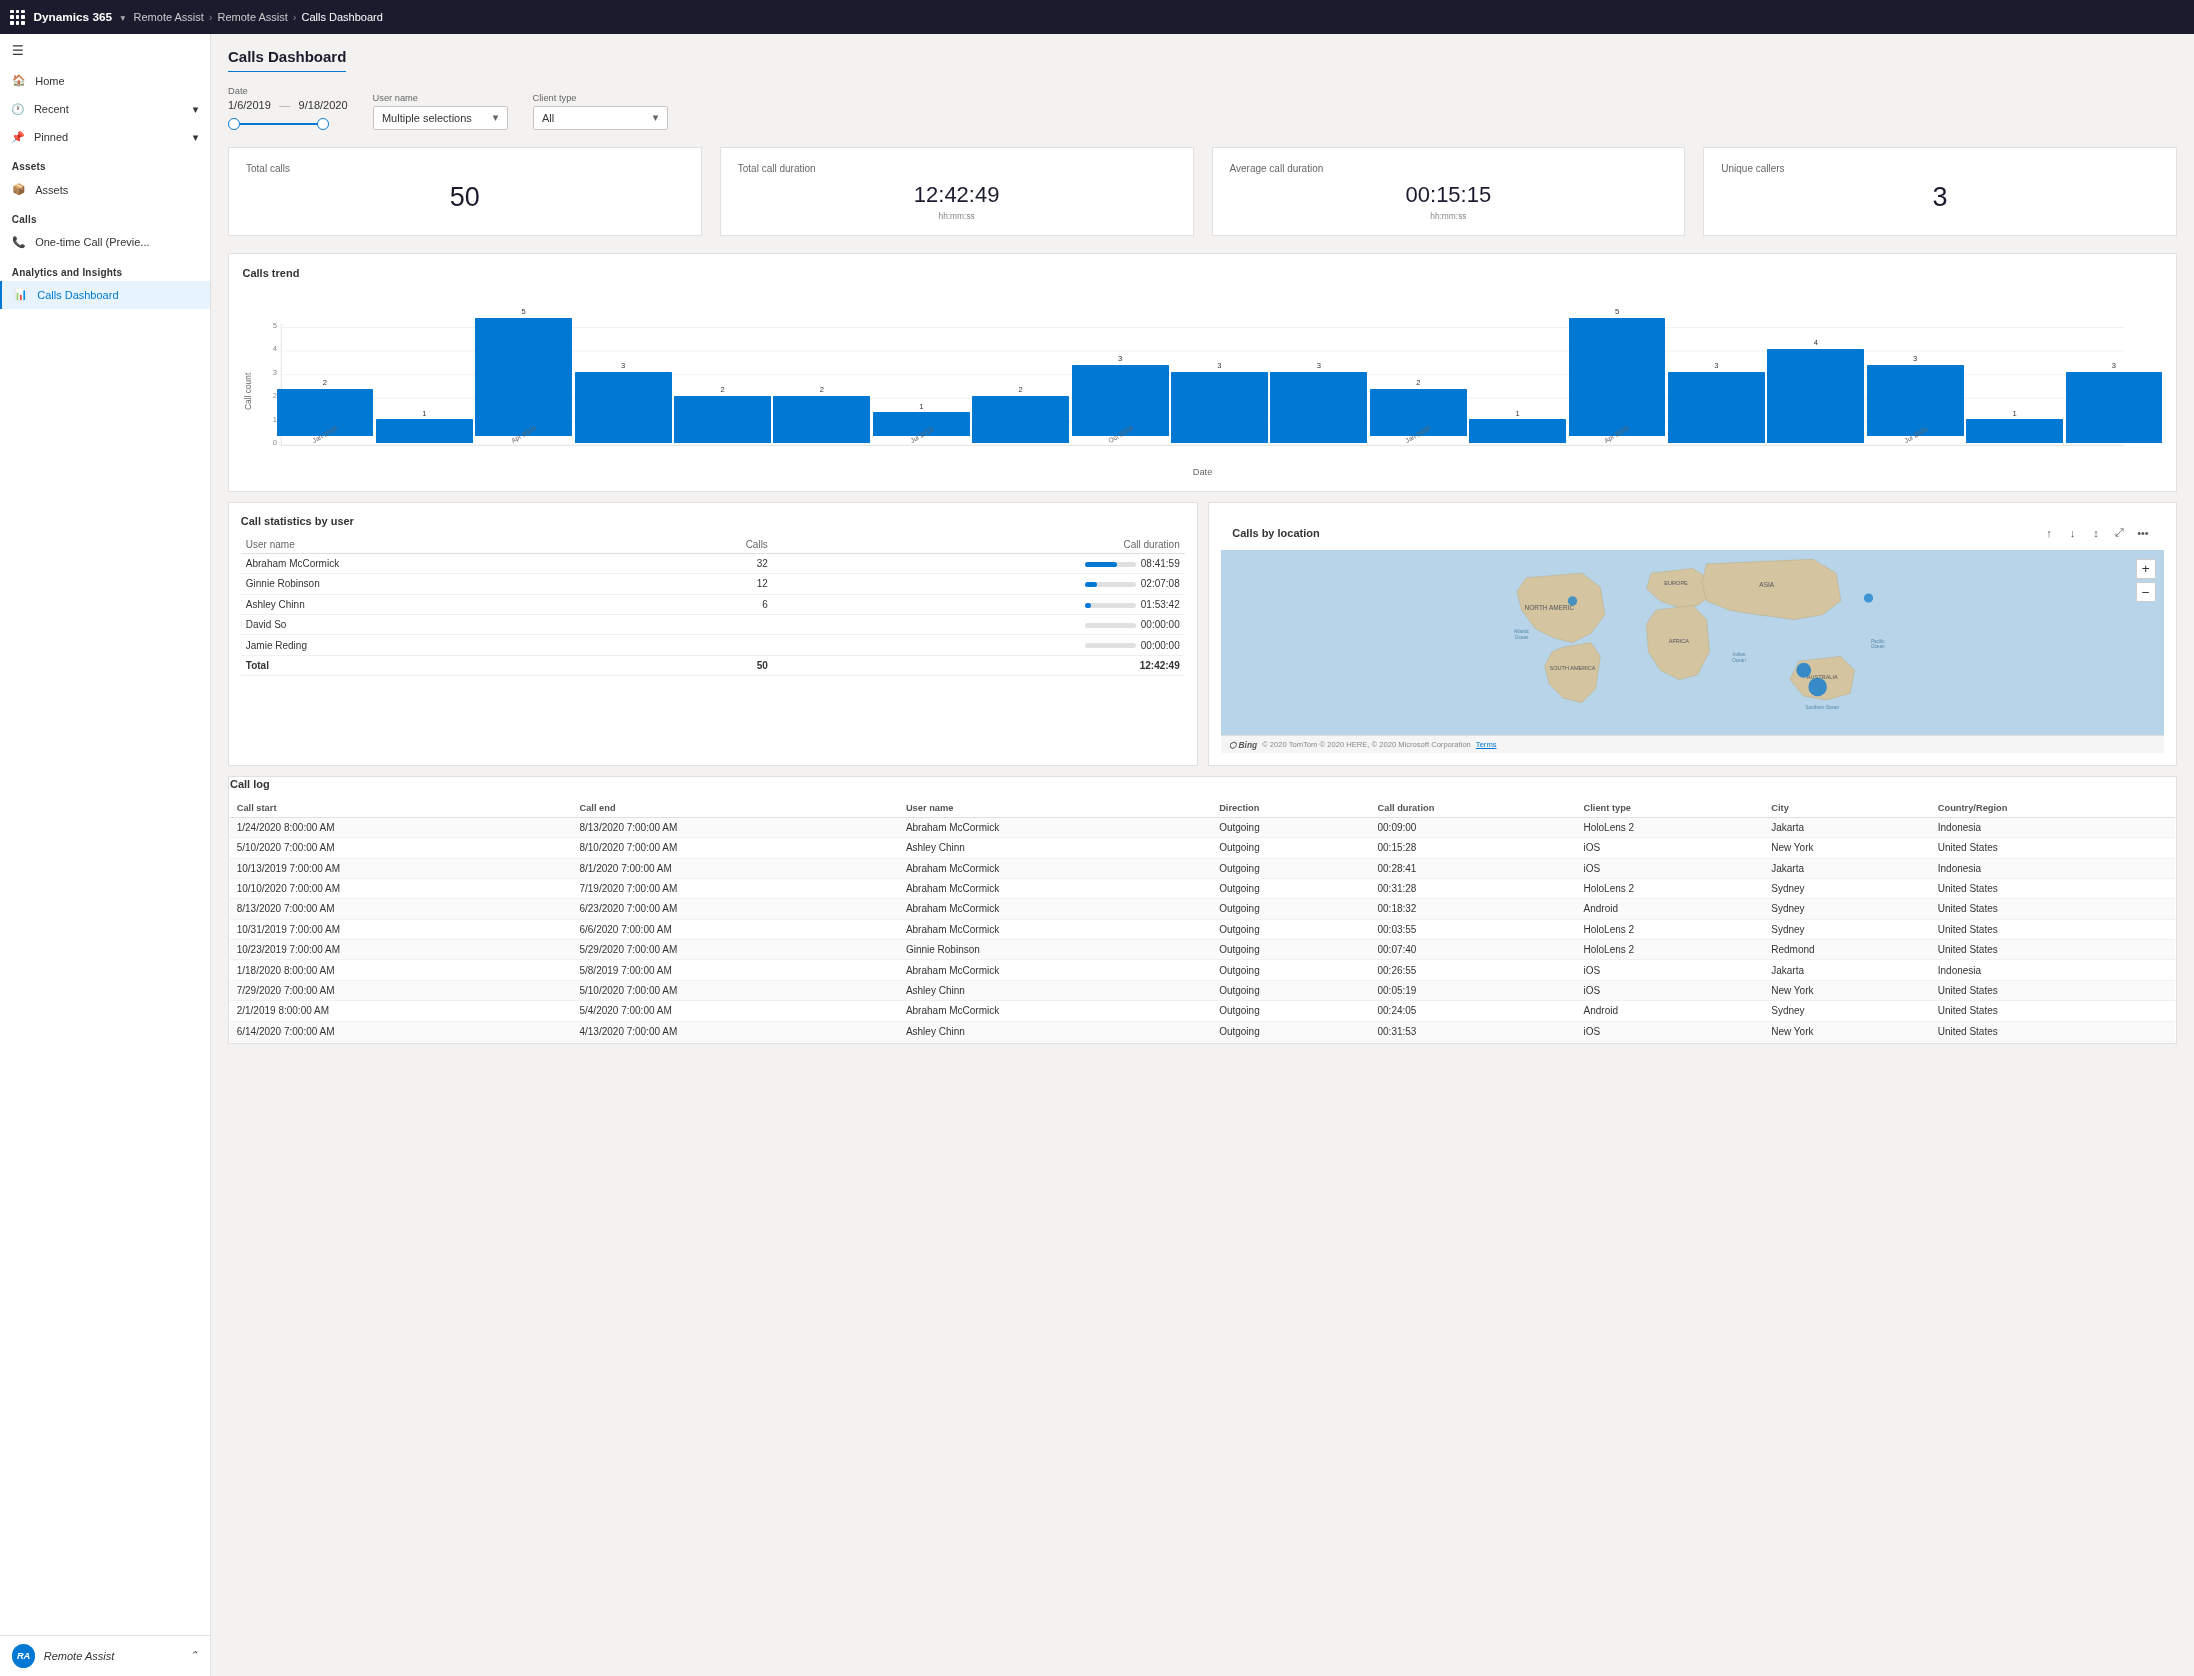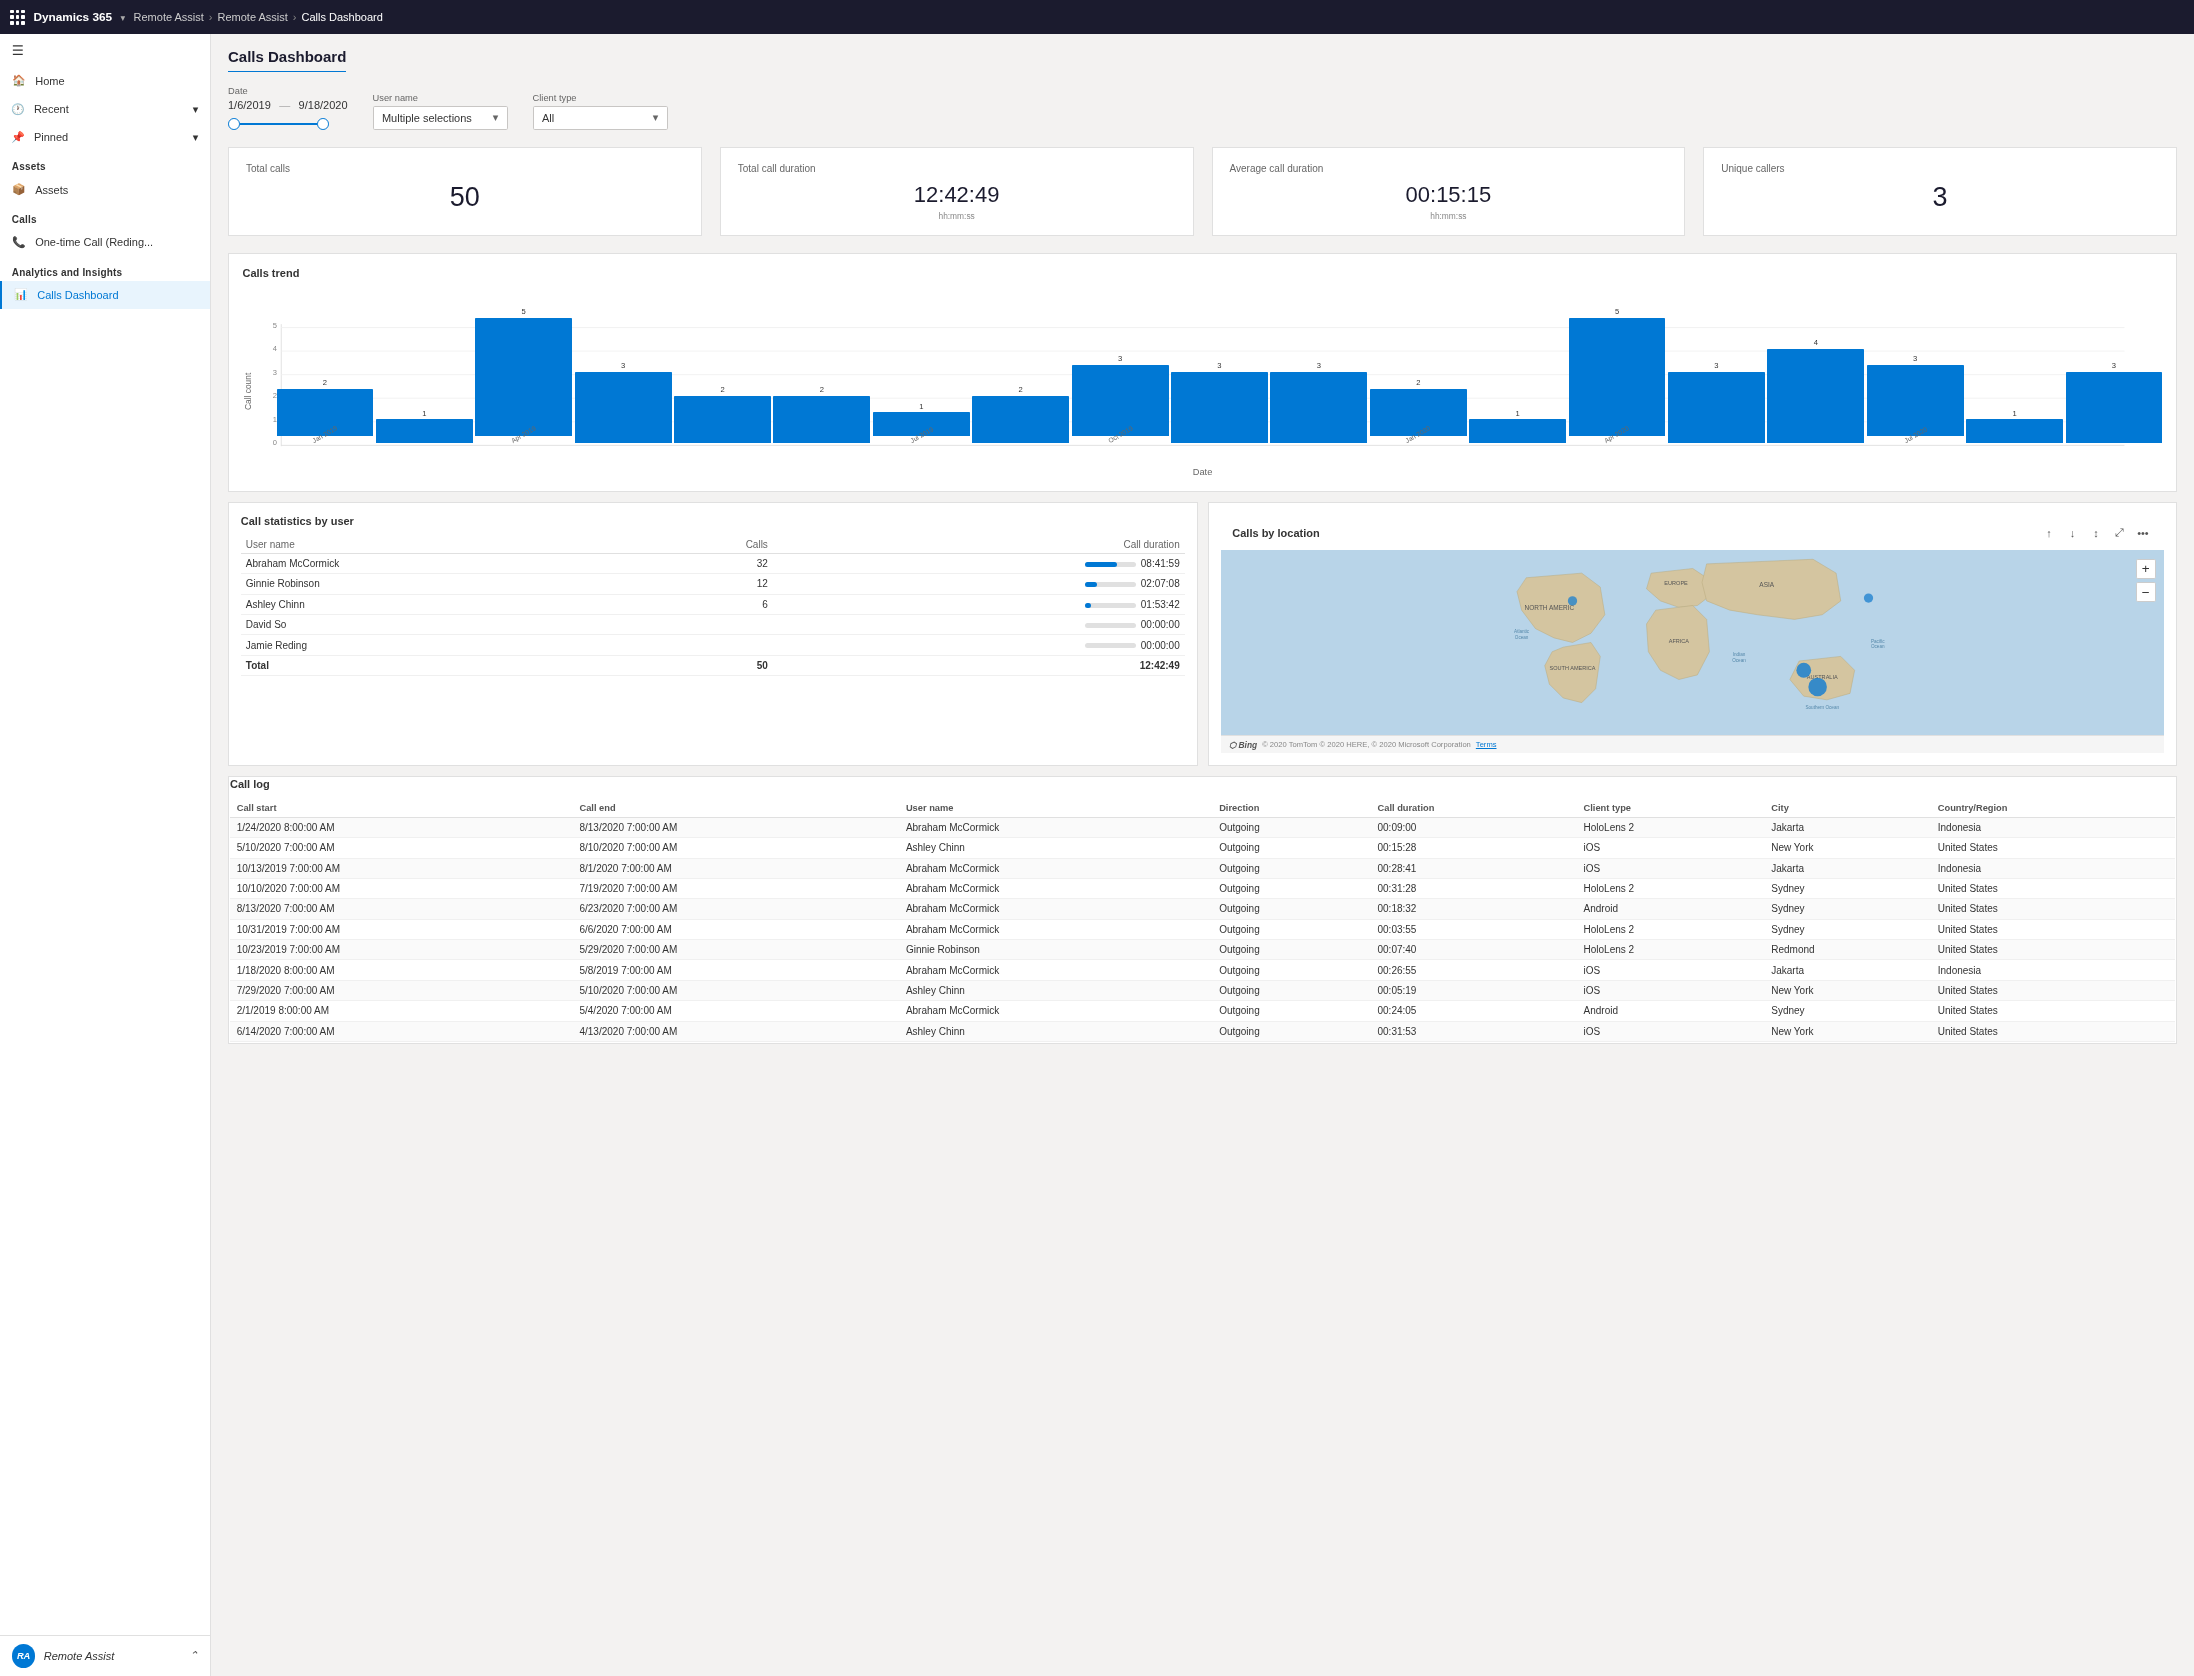--- a/index.html
+++ b/index.html
@@ -168,21 +168,21 @@
 
     <div class="sidebar-section-title">Assets</div>
     <div class="sidebar-item">
       <span class="icon">📦</span>
       <span>Assets</span>
     </div>
 
     <div class="sidebar-section-title">Calls</div>
     <div class="sidebar-item">
       <span class="icon">📞</span>
-      <span>One-time Call (Reding...</span>
+      <span>One-time Call (Previe...</span>
     </div>
 
     <div class="sidebar-section-title">Analytics and Insights</div>
     <div class="sidebar-item active">
       <span class="icon">📊</span>
       <span>Calls Dashboard</span>
     </div>
 
     <div class="sidebar-bottom">
       <div class="sidebar-bottom-item">

